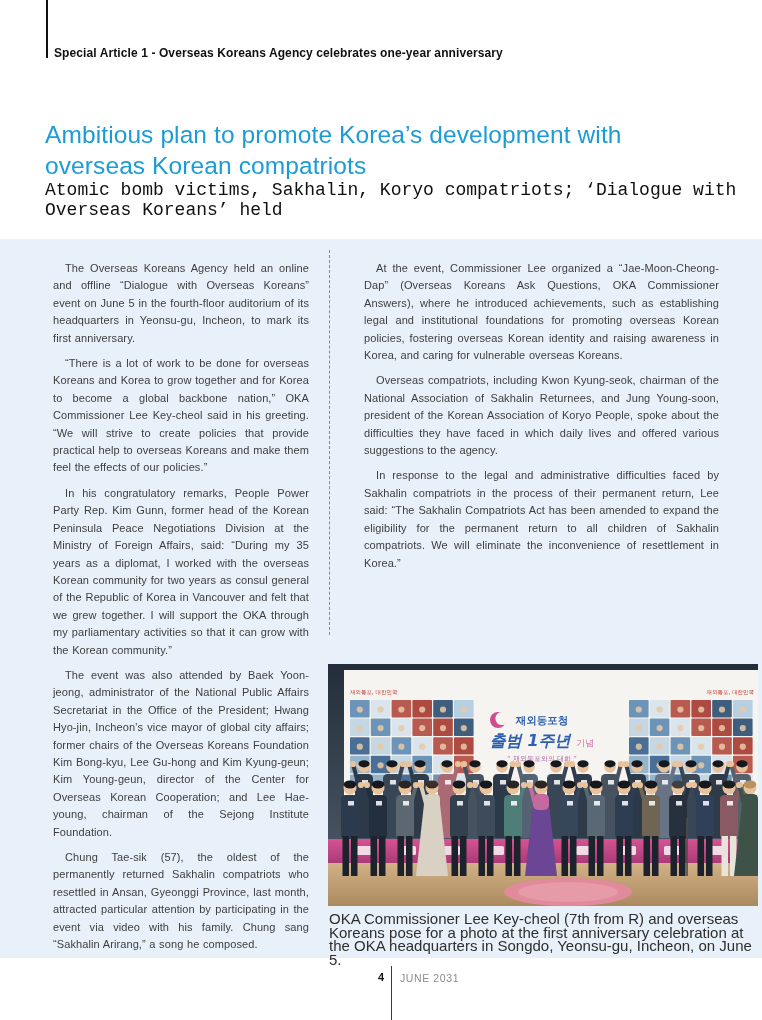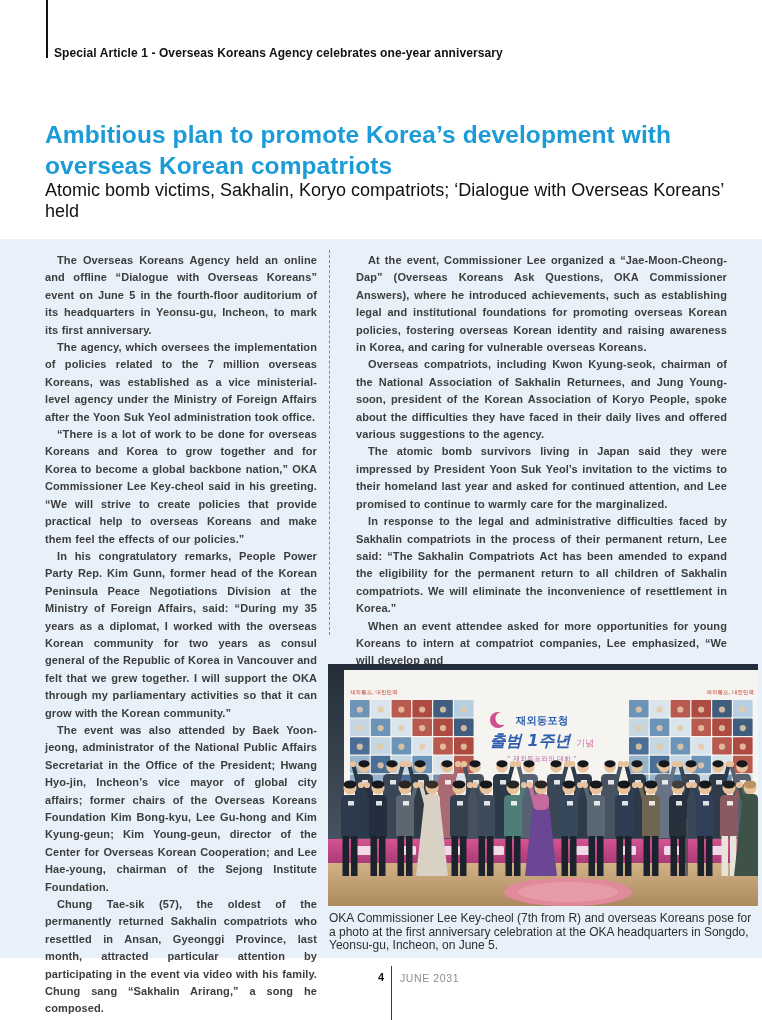--- a/index.html
+++ b/index.html
@@ -1,65 +1,62 @@
 <!DOCTYPE html>
 <html><head>
 <meta charset="utf-8">
 <style>
   html,body{margin:0;padding:0;background:#ffffff;}
   body{width:762px;height:1020px;position:relative;font-family:"Liberation Sans",sans-serif;overflow:hidden;}
 
   .kicker-rule{position:absolute;left:46px;top:0;width:2px;height:58px;background:#111;}
   .kicker{position:absolute;left:54px;top:46px;font-size:12px;font-weight:bold;color:#111;letter-spacing:.1px;}
 
-  .title{position:absolute;left:45px;top:103px;width:640px;font-size:24.5px;line-height:31px;font-weight:bold;color:#1b9bd7;letter-spacing:.1px;}
-  .subtitle{position:absolute;left:45px;top:180px;width:700px;font-family:Liberation Sans, sans-serif;font-size:18px;color:#101010;}
+  .title{position:absolute;left:45px;top:103px;width:640px;font-size:24.5px;line-height:31px;font-weight:normal;color:#1b9bd7;letter-spacing:.1px;}
+  .subtitle{position:absolute;left:45px;top:180px;width:700px;font-family:Liberation Mono, monospace;font-size:18px;color:#101010;}
 
   .panel{position:absolute;left:0;top:239px;width:762px;height:719px;background:#e8f1f9;}
 
   .bodycol{position:absolute;font-size:11px;line-height:17.4px;text-align:justify;color:#3d3d3d;letter-spacing:.1px;word-spacing:.4px;}
-  .bodycol p{margin:0;text-indent:12px;font-weight:bold;}
+  .bodycol p{margin:8px;text-indent:12px;}
   .col-left{left:45px;top:252px;width:272px;}
   .col-right{left:356px;top:252px;width:371px;}
   .col-divider{position:absolute;left:329px;top:250px;height:385px;width:0;border-left:1px dashed #878787;}
 
   .photo{position:absolute;left:328px;top:664px;width:430px;height:242px;}
   .photo svg{display:block;}
-  .caption{position:absolute;left:329px;top:912px;width:426px;font-size:12px;line-height:13.5px;color:#2e2e2e;}
+  .caption{position:absolute;left:329px;top:912px;width:426px;font-size:15px;line-height:13.5px;color:#2e2e2e;}
 
   .footer-num{position:absolute;left:362px;top:971px;width:22px;text-align:right;font-size:11px;font-weight:bold;color:#111;}
   .footer-rule{position:absolute;left:391px;top:966px;width:1px;height:54px;background:#3a3a3a;}
   .footer-issue{position:absolute;left:400px;top:972px;font-size:10.5px;color:#8c8c8c;letter-spacing:.6px;}
 </style>
 </head>
 <body>
 
 <div class="kicker-rule"></div>
 <div class="kicker">Special Article 1 - Overseas Koreans Agency celebrates one-year anniversary</div>
 
 <h1 class="title">Ambitious plan to promote Korea’s development with overseas Korean compatriots</h1>
 <div class="subtitle">Atomic bomb victims, Sakhalin, Koryo compatriots; ‘Dialogue with Overseas Koreans’ held</div>
 
 <div class="panel"></div>
 
 <div class="bodycol col-left">
     <p>The Overseas Koreans Agency held an online and offline “Dialogue with Overseas Koreans” event on June 5 in the fourth-floor auditorium of its headquarters in Yeonsu-gu, Incheon, to mark its first anniversary.</p>
-    <p>The agency, which oversees the implementation of policies related to the 7 million overseas Koreans, was established as a vice ministerial-level agency under the Ministry of Foreign Affairs after the Yoon Suk Yeol administration took office.</p>
     <p>“There is a lot of work to be done for overseas Koreans and Korea to grow together and for Korea to become a global backbone nation,” OKA Commissioner Lee Key-cheol said in his greeting. “We will strive to create policies that provide practical help to overseas Koreans and make them feel the effects of our policies.”</p>
     <p>In his congratulatory remarks, People Power Party Rep. Kim Gunn, former head of the Korean Peninsula Peace Negotiations Division at the Ministry of Foreign Affairs, said: “During my 35 years as a diplomat, I worked with the overseas Korean community for two years as consul general of the Republic of Korea in Vancouver and felt that we grew together. I will support the OKA through my parliamentary activities so that it can grow with the Korean community.”</p>
     <p>The event was also attended by Baek Yoon-jeong, administrator of the National Public Affairs Secretariat in the Office of the President; Hwang Hyo-jin, Incheon’s vice mayor of global city affairs; former chairs of the Overseas Koreans Foundation Kim Bong-kyu, Lee Gu-hong and Kim Kyung-geun; Kim Young-geun, director of the Center for Overseas Korean Cooperation; and Lee Hae-young, chairman of the Sejong Institute Foundation.</p>
     <p>Chung Tae-sik (57), the oldest of the permanently returned Sakhalin compatriots who resettled in Ansan, Gyeonggi Province, last month, attracted particular attention by participating in the event via video with his family. Chung sang “Sakhalin Arirang,” a song he composed.</p>
   </div>
 <div class="col-divider"></div>
 <div class="bodycol col-right">
     <p>At the event, Commissioner Lee organized a “Jae-Moon-Cheong-Dap” (Overseas Koreans Ask Questions, OKA Commissioner Answers), where he introduced achievements, such as establishing legal and institutional foundations for promoting overseas Korean policies, fostering overseas Korean identity and raising awareness in Korea, and caring for vulnerable overseas Koreans.</p>
-    <p>Overseas compatriots, including Kwon Kyung-seok, chairman of the National Association of Sakhalin Returnees, and Jung Young-soon, president of the Korean Association of Koryo People, spoke about the difficulties they have faced in their daily lives and offered various suggestions to the agency.</p>
-    <p>The atomic bomb survivors living in Japan said they were impressed by President Yoon Suk Yeol’s invitation to the victims to their homeland last year and asked for continued attention, and Lee promised to continue to warmly care for the marginalized.</p>
+    <p>Overseas compatriots, including Kwon Kyung-seok, chairman of the National Association of Sakhalin Returnees, and Jung Young-soon, president of the Korean Association of Koryo People, spoke about the difficulties they have faced in which daily lives and offered various suggestions to the agency.</p>
     <p>In response to the legal and administrative difficulties faced by Sakhalin compatriots in the process of their permanent return, Lee said: “The Sakhalin Compatriots Act has been amended to expand the eligibility for the permanent return to all children of Sakhalin compatriots. We will eliminate the inconvenience of resettlement in Korea.”</p>
-    <p>When an event attendee asked for more opportunities for young Koreans to intern at compatriot companies, Lee emphasized, “We will develop and</p>
   </div>
 
 <div class="photo">
   <svg width="430" height="242" viewBox="0 0 430 242" xmlns="http://www.w3.org/2000/svg">
     <defs>
       <linearGradient id="gBanner" x1="0" y1="0" x2="0" y2="1">
         <stop offset="0" stop-color="#d65392"></stop>
           <stop offset="1" stop-color="#a83a77"></stop>
       </linearGradient>
       <linearGradient id="gFloor" x1="0" y1="0" x2="0" y2="1">

